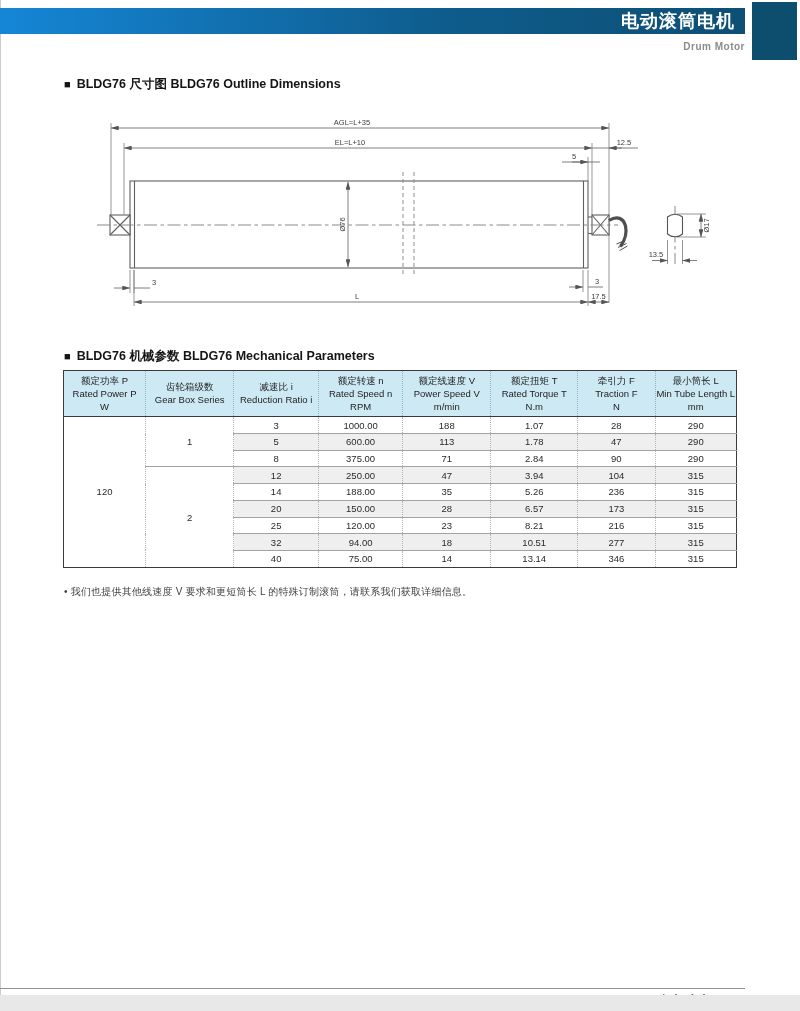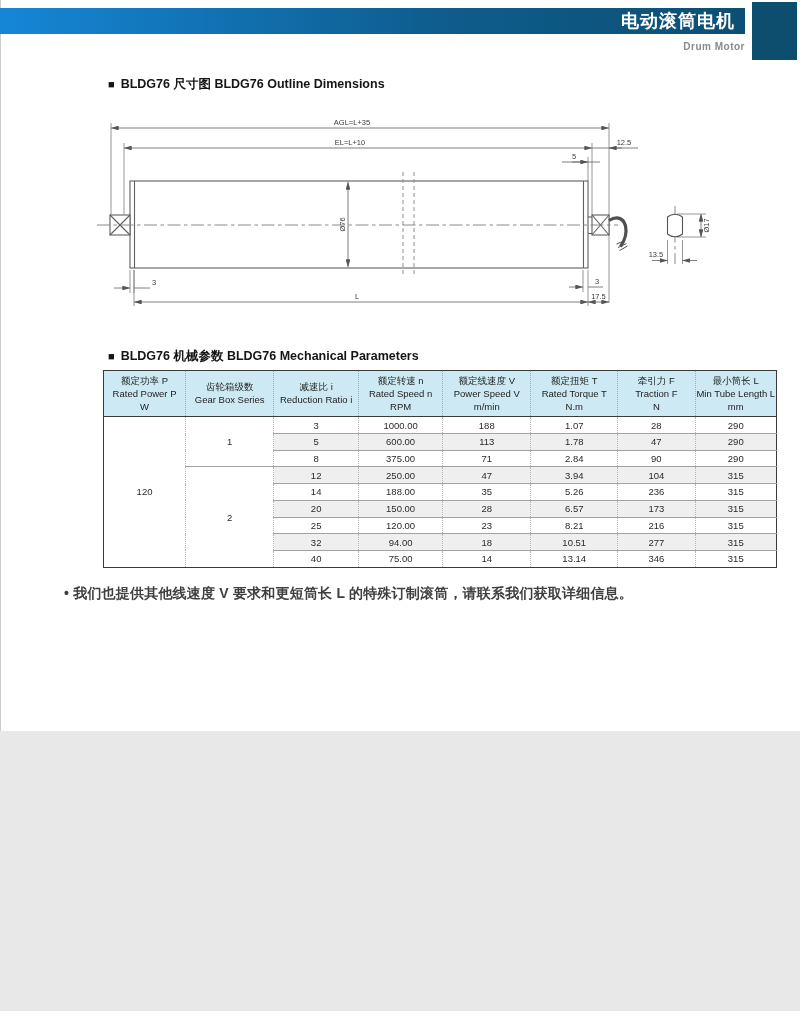--- a/index.html
+++ b/index.html
@@ -1,58 +1,58 @@
 <!DOCTYPE html>
 <html style="--bar-start: #1586d6; --bar-end: #0d4f74; --corner: #0d4d6e; --thbg: #cde9f3; --stripe: #efefef;"><head>
 <meta charset="utf-8">
 <style>
   html,body{margin:0;padding:0;background:#e8e8e8;}
   .page{
-    position:relative;width:800px;height:731px;background:#ffffff;
+    position:relative;width:800px;height:995px;background:#ffffff;
     font-family:"Liberation Sans", sans-serif;overflow:hidden;
     margin:0 auto;
   }
   .left-edge{position:absolute;left:0;top:0;width:1px;height:1011px;background:#cccccc;}
   
   .top-bar{
     position:absolute;left:0;top:8px;width:745px;height:26px;
     background:linear-gradient(90deg,var(--bar-start,#1586d6) 0%,#0e5c8c 60%,var(--bar-end,#0d4f74) 100%);
     color:#ffffff;font-weight:bold;font-size:18px;line-height:26px;
     text-align:right;padding-right:10px;box-sizing:border-box;letter-spacing:1px;
   }
   .corner-square{position:absolute;left:752px;top:2px;width:45px;height:58px;background:var(--corner,#0d4d6e);}
   .subtitle{position:absolute;left:0;top:41px;width:745px;text-align:right;
     font-weight:bold;font-size:10px;color:#8b8b8b;letter-spacing:.5px;}
   
-  .sec-heading{position:absolute;left:64px;font-weight:bold;font-size:12.5px;color:#151515;white-space:nowrap;margin-left:44px;}
+  .sec-heading{position:absolute;left:64px;font-weight:bold;font-size:12.5px;color:#151515;white-space:nowrap;}
   .sec-heading .marker{font-size:11px;margin-right:6px;}
   #sec1{top:76px;}
   #sec2{top:348px;}
   
   svg.drawing{position:absolute;left:0;top:0;pointer-events:none;}
   
   .tbl-wrap{position:absolute;left:63px;top:370px;width:674px;}
-  table.params{border-collapse:collapse;table-layout:fixed;width:674px;border:1.4px solid #3a3a3a;margin-left:40px;}
+  table.params{border-collapse:collapse;table-layout:fixed;width:674px;border:1.4px solid #3a3a3a;}
   table.params th{
     background:var(--thbg,#cde9f3);border-left:1px dotted #8fb3c4;border-bottom:1.4px solid #3a3a3a;
     font-weight:normal;font-size:9.5px;color:#1d1d1d;padding:4px 0 3px 0;text-align:center;
   }
   table.params th:first-child{border-left:none;}
   table.params th div{line-height:12.8px;}
   table.params tbody td{
     border-left:1px dotted #b5b5b5;font-size:9.5px;color:#2a2a2a;text-align:center;
     height:15.7px;padding:0;background:#ffffff;
   }
   table.params tbody td.power-cell{border-left:none;}
   table.params tbody td.rule-top{border-top:1px solid #a2a2a2;}
   table.params tbody td.group-divide{border-top:1px solid #a2a2a2;}
   table.params tr.stripe td{background:var(--stripe,#efefef);}
   table.params tbody td.span-cell{background:#ffffff;}
   
-  .note{position:absolute;left:64px;top:585px;font-size:14px;color:#3f3f3f;letter-spacing:.2px;font-weight:bold;}
+  .note{position:absolute;left:64px;top:585px;font-size:10px;color:#3f3f3f;letter-spacing:.2px;}
   
   .footer-line{position:absolute;left:0;top:988px;width:745px;border-top:1px solid #8f8f8f;}
   .footer-text{position:absolute;left:0;top:993px;width:745px;text-align:right;
     font-weight:bold;font-size:14px;color:#3c3c3c;letter-spacing:.5px;}
 </style>
 </head>
 <body>
 
 <div class="page">
   <div class="left-edge"></div>

